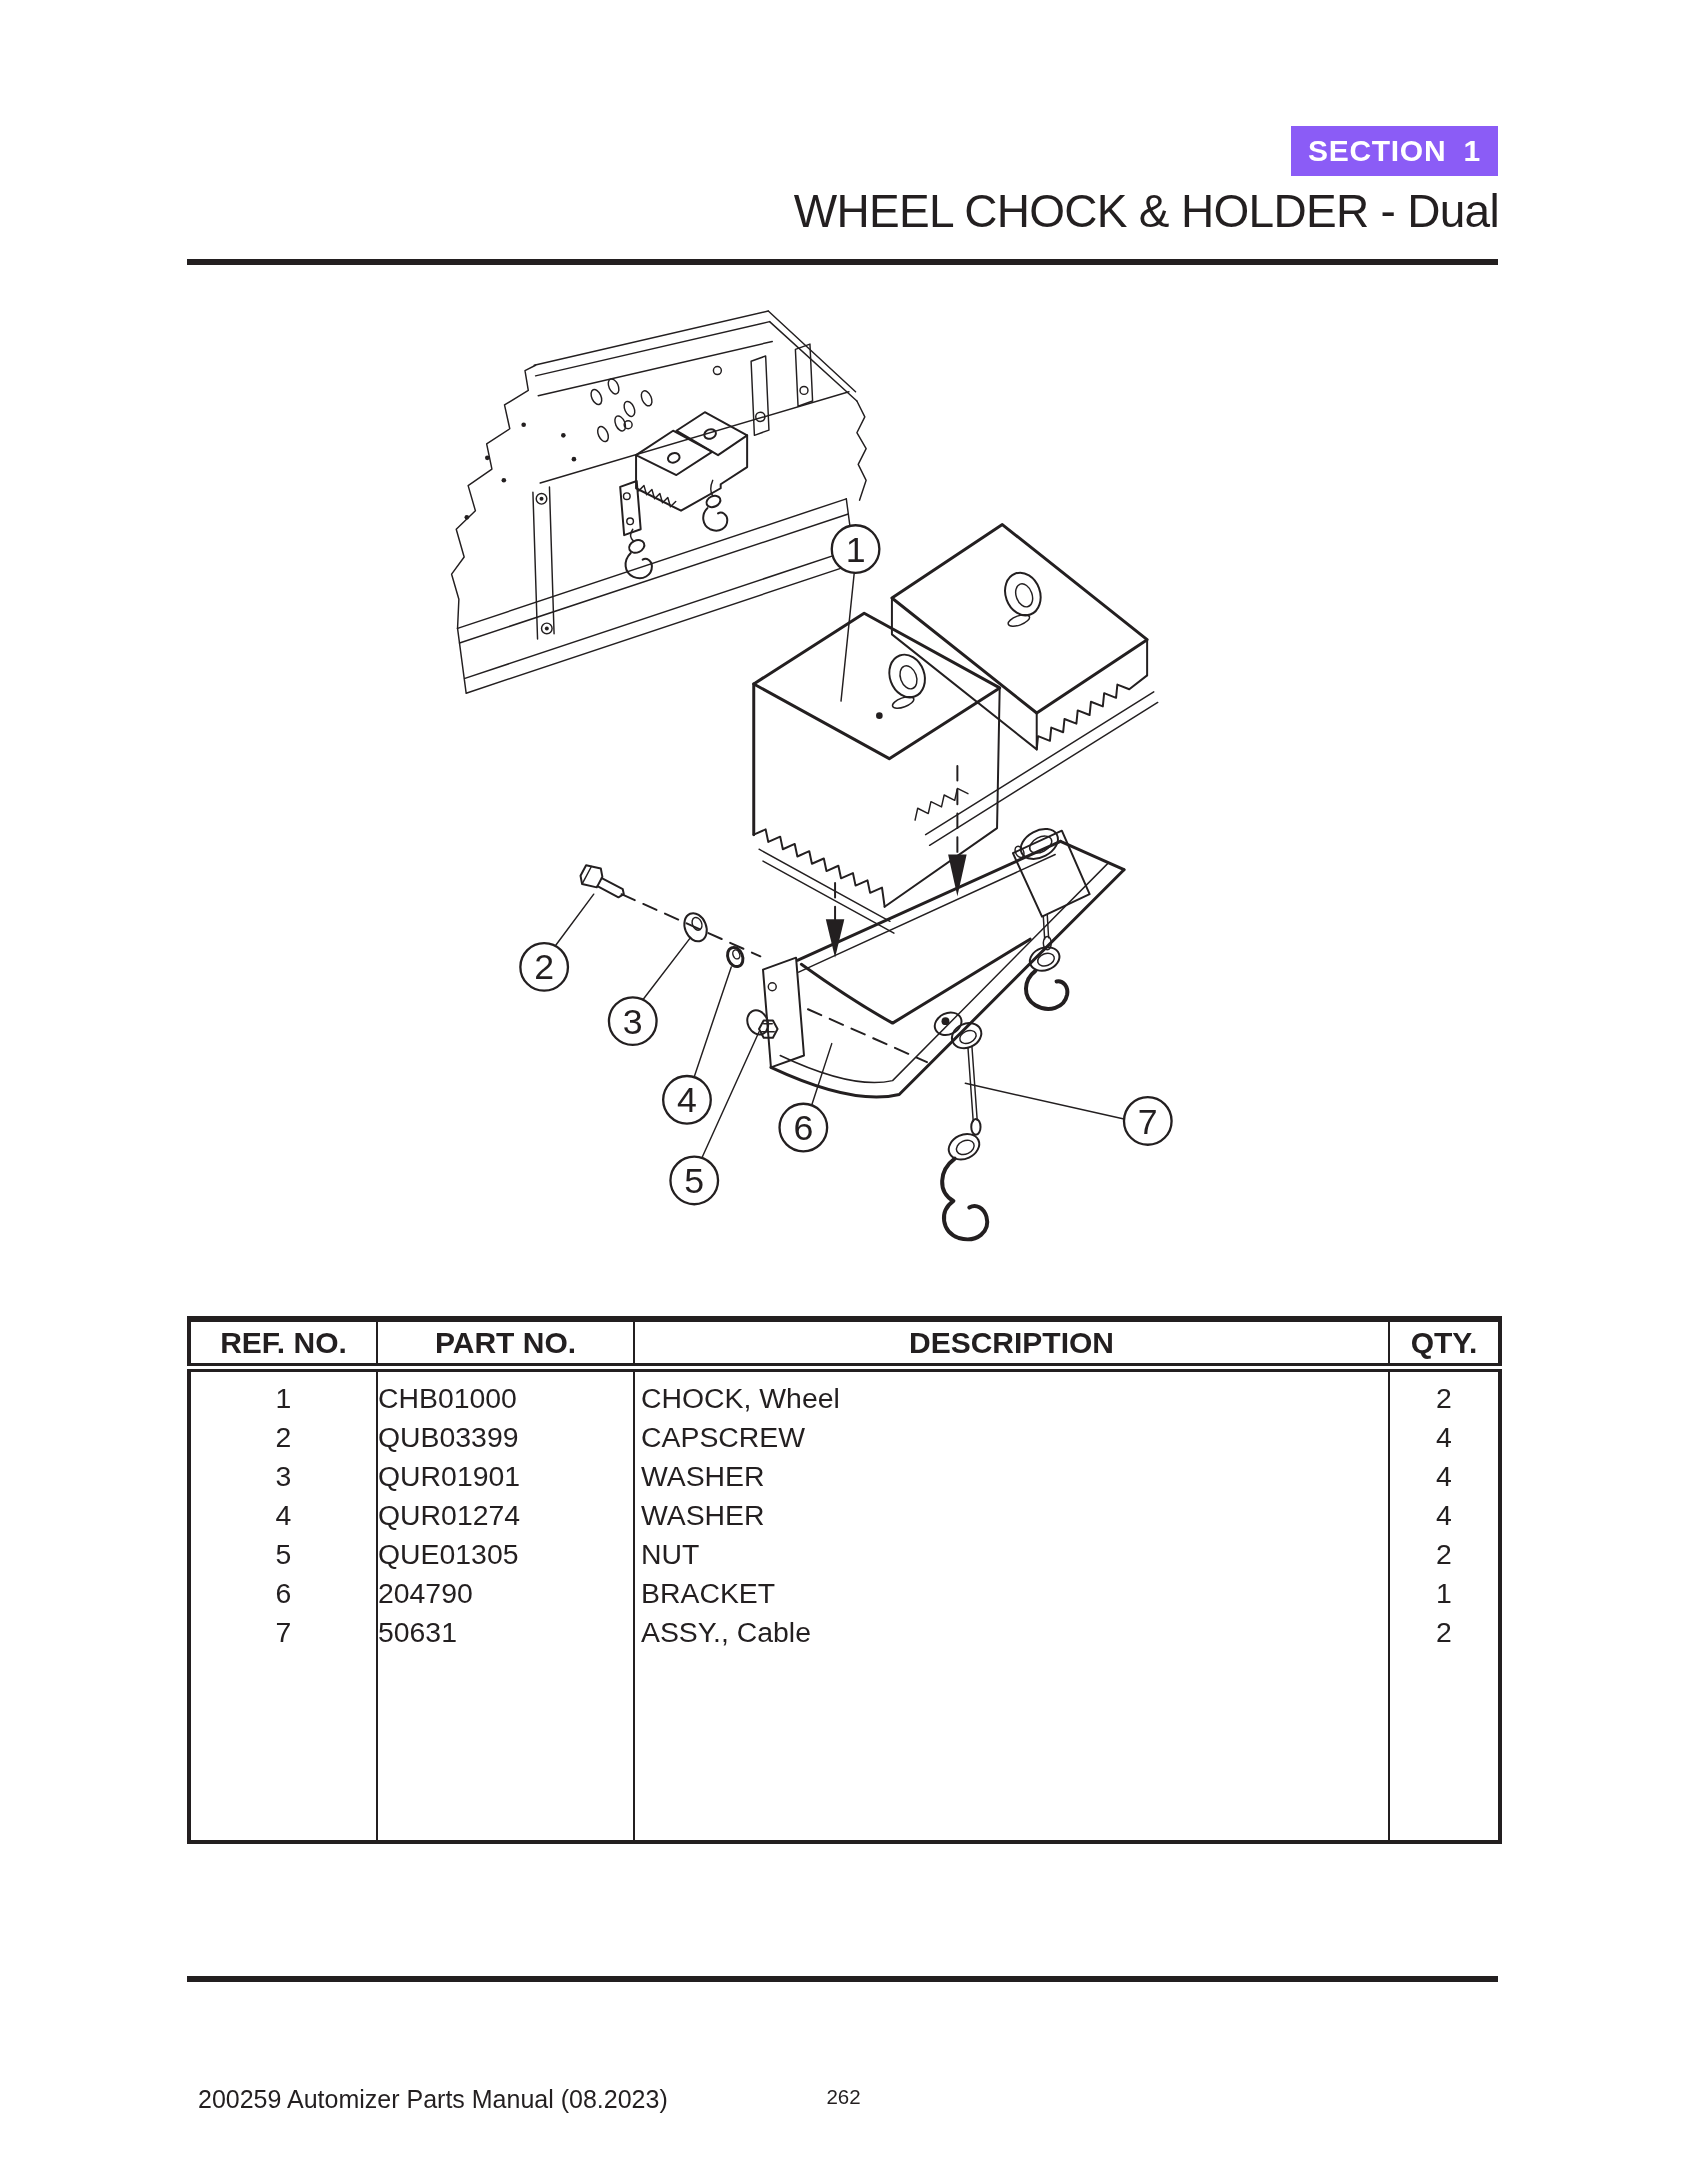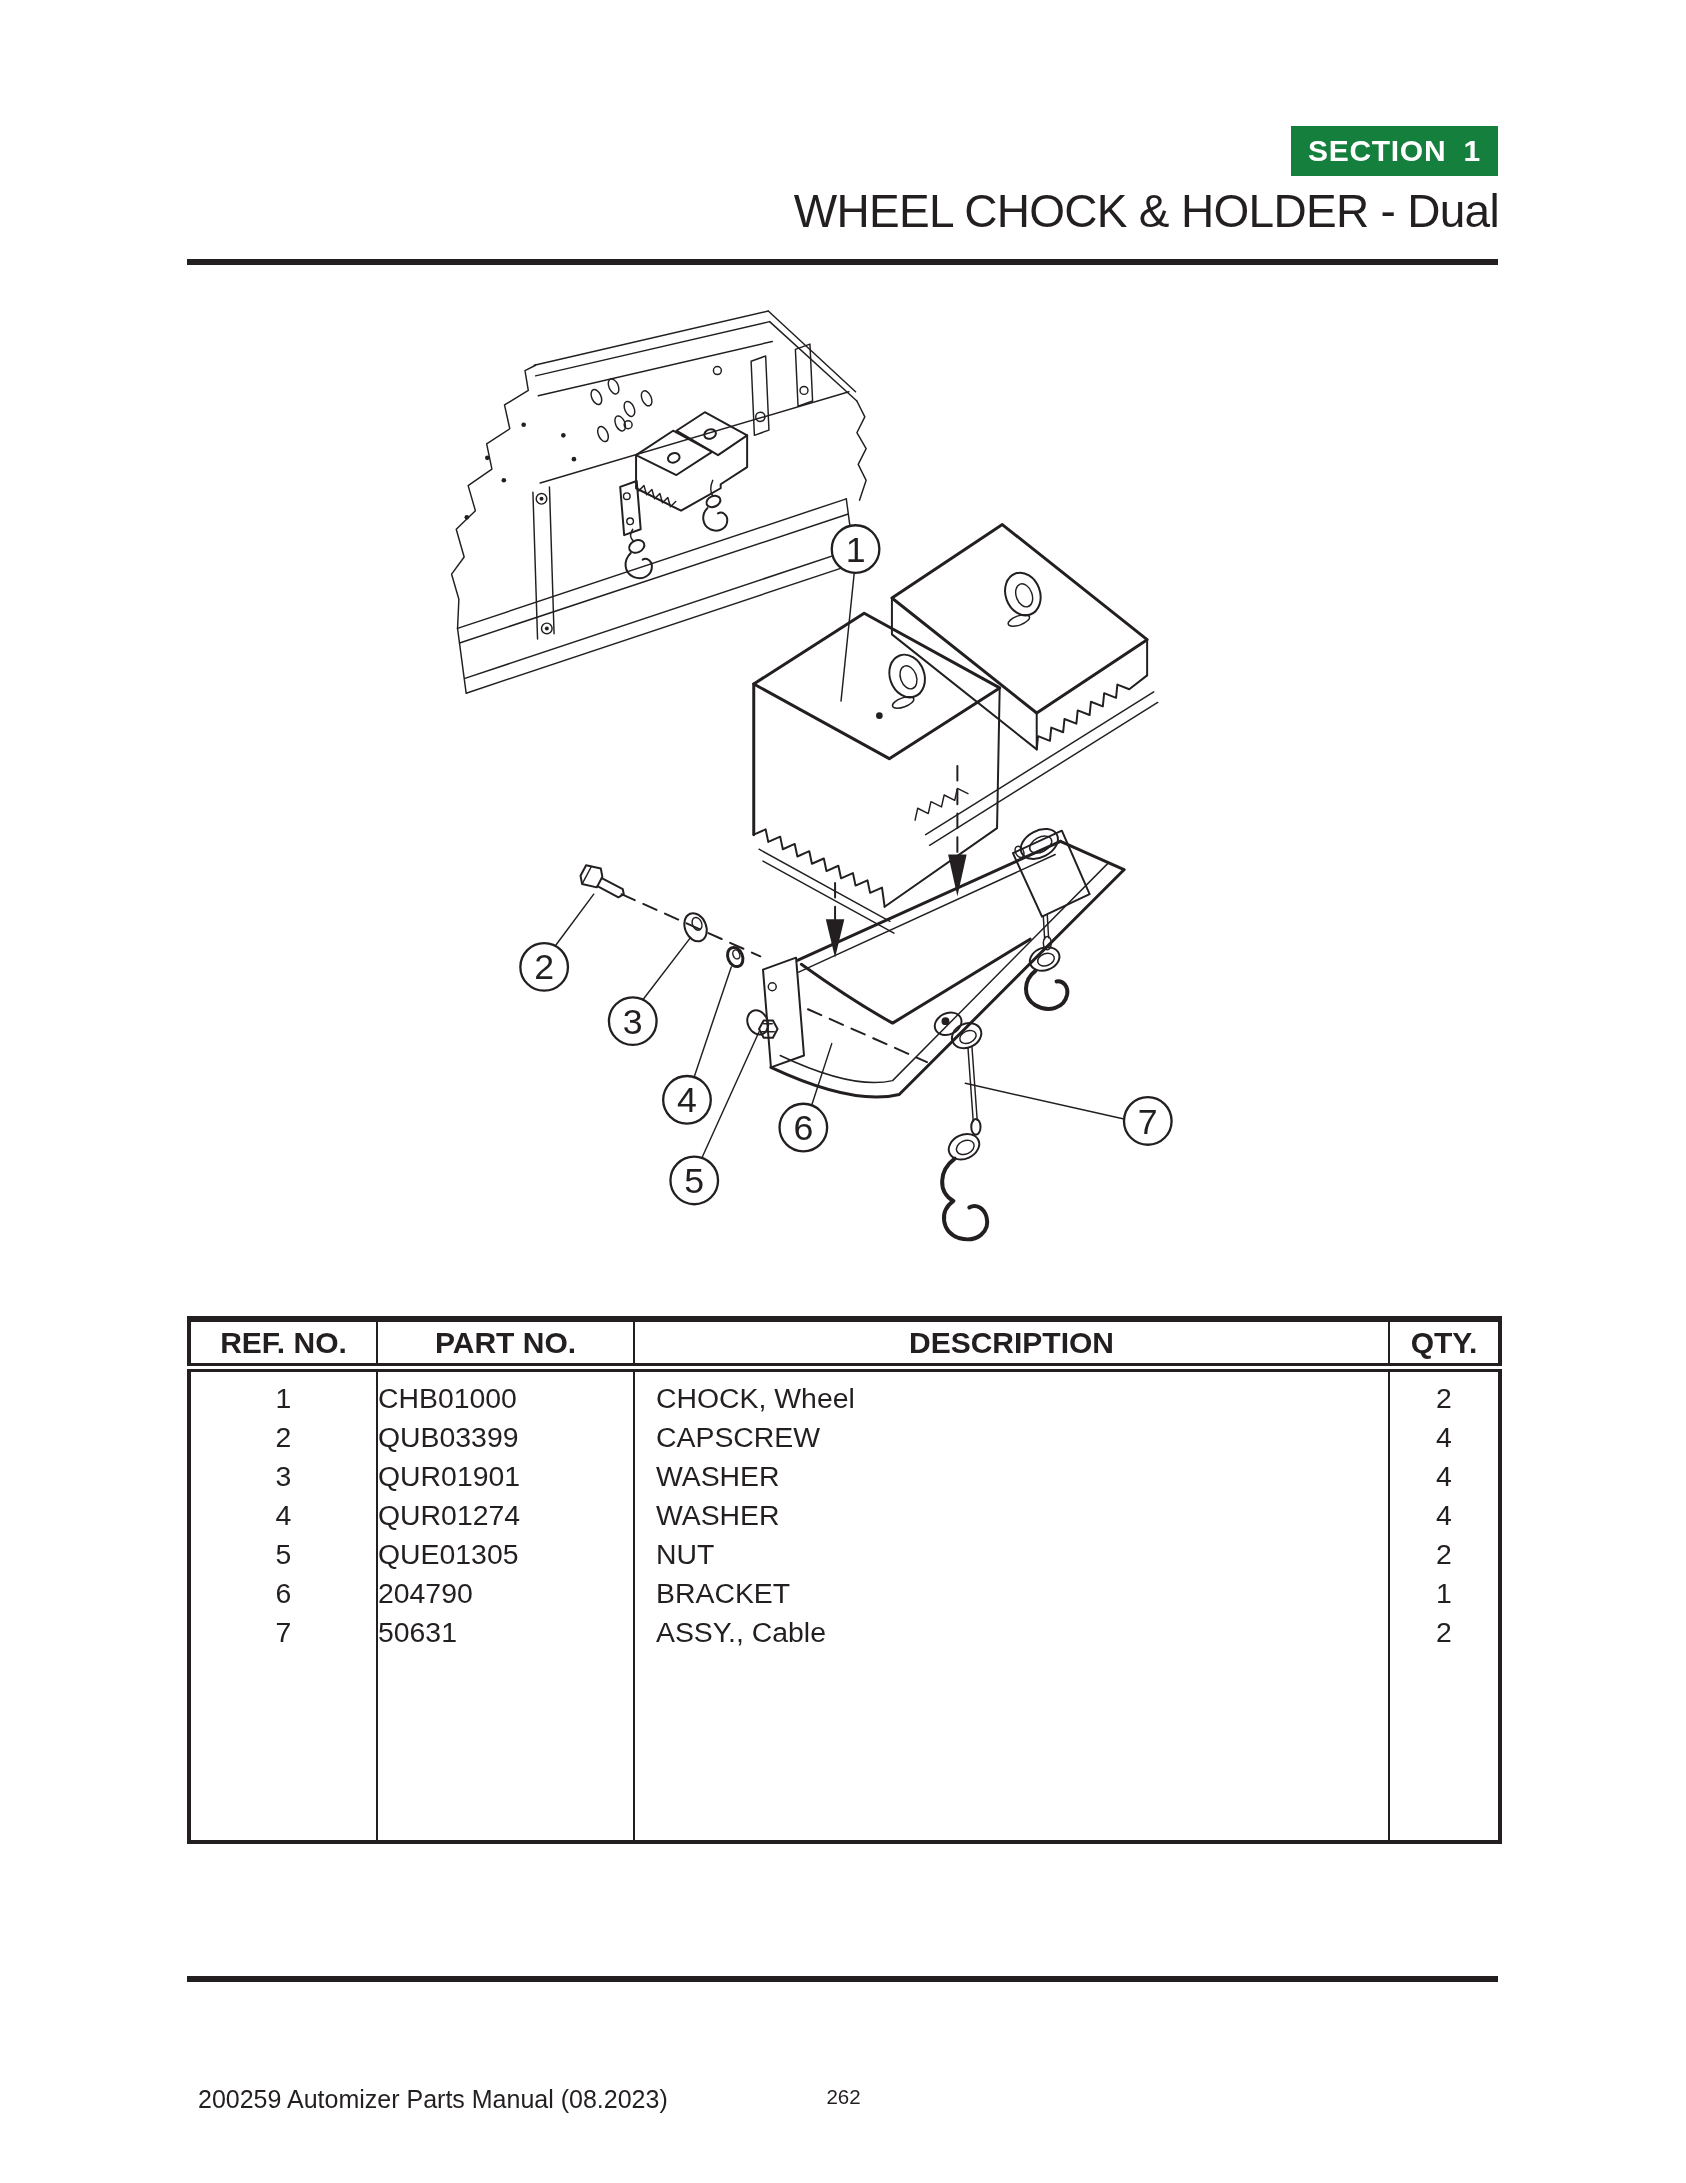--- a/index.html
+++ b/index.html
@@ -1,21 +1,21 @@
 <!DOCTYPE html>
 <html style="font-size:10.6px"><head>
 <meta charset="utf-8">
 <style>
   html,body{margin:0;padding:0;background:#888;}
   .page{position:relative;width:1687px;height:2183px;background:#ffffff;
         font-family:"Liberation Sans", sans-serif;color:#231f20;overflow:hidden;}
 
   
   .section-badge{position:absolute;left:1291px;top:126px;width:207px;height:50px;
-      background:#15803d;color:#ffffff;display:flex;align-items:center;
+      background:#8b5cf6;color:#ffffff;display:flex;align-items:center;
       justify-content:space-between;padding:0 17px;box-sizing:border-box;
       font-size:30px;font-weight:bold;letter-spacing:0.7px;}
   .page-title{position:absolute;top:184px;right:188px;margin:0;
       font-size:46px;font-weight:normal;letter-spacing:-0.7px;white-space:nowrap;}
   .title-rule{position:absolute;left:187px;top:259px;width:1311px;height:6px;
       background:#231f20;}
 
   
   .diagram{position:absolute;left:165px;top:278px;width:1356px;height:1038px;}
   .diagram svg{width:100%;height:100%;}
@@ -34,21 +34,21 @@
   .parts-table{position:absolute;left:187px;top:1316px;width:1311px;height:528px;
       border-collapse:collapse;table-layout:fixed;font-size:28.4px;}
   .parts-table th{border-bottom:9.3px double #231f20;font-size:30px;font-weight:bold;
       text-align:center;height:41px;}
   .parts-table th,.parts-table td{border-right:2px solid #231f20;padding:0;}
   .parts-table th:last-child,.parts-table td:last-child{border-right:none;margin-left:10px;}
   .parts-table{border:4px solid #231f20;border-top-width:6px;}
   .parts-table td{height:39px;vertical-align:middle;line-height:1;}
   .parts-table td.c-ref{text-align:center;}
   .parts-table td.c-part{text-align:left;}
-  .parts-table td.c-desc{text-align:left;padding-left:21px;}
+  .parts-table td.c-desc{text-align:left;padding-left:6px;}
   .parts-table td.c-qty{text-align:center;}
   .parts-table tr.first td{padding-top:6.6px;}
   .parts-table tr.filler td{height:auto;}
 
   .bottom-rule{position:absolute;left:187px;top:1976px;width:1311px;height:6px;
       background:#231f20;}
 
   
   .footer-left{position:absolute;left:198px;top:2085px;font-size:25px;}
   .footer-page{position:absolute;left:0;top:2085px;width:1687px;

